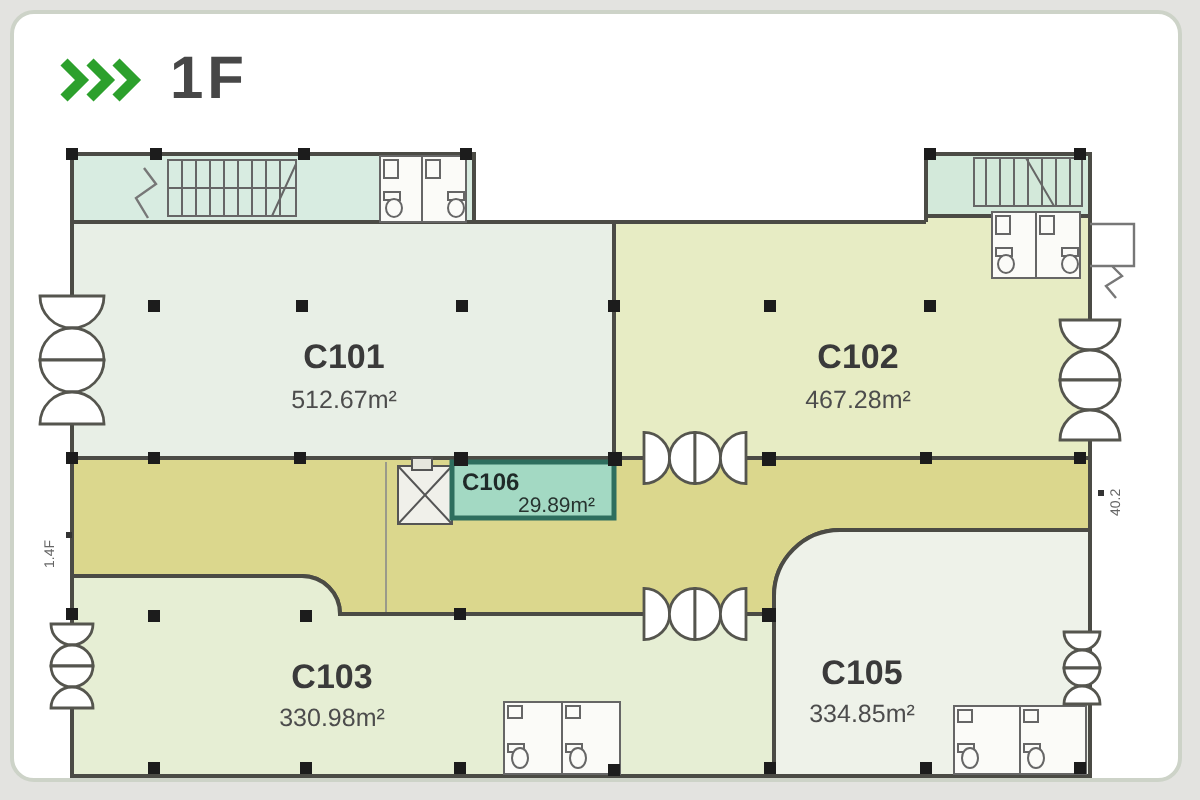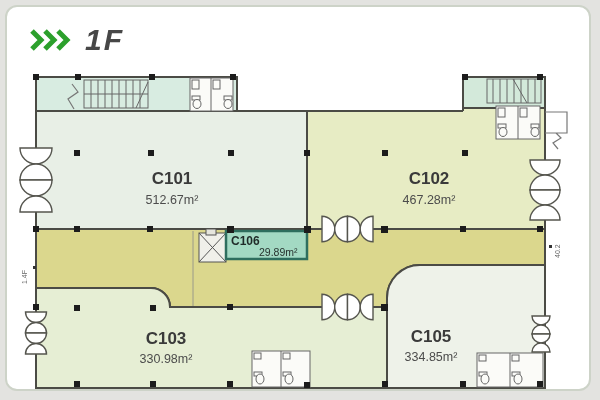--- a/index.html
+++ b/index.html
@@ -1,20 +1,20 @@
 <!DOCTYPE html>
 <html><head>
 <meta charset="utf-8">
 <style>
   html,body{margin:0;padding:0;width:600px;height:400px;background:#e3e3e0;overflow:hidden;
             font-family:"Liberation Sans",sans-serif;}
   .card{position:absolute;left:5px;top:5px;width:586px;height:386px;background:#ffffff;
         border:2px solid #cdd3c8;border-radius:12px;box-sizing:border-box;}
   .hdr{position:absolute;left:22px;top:16px;display:flex;align-items:center;gap:12px;}
-  .hdr .title{font-size:30px;font-weight:600;color:#474747;letter-spacing:2px;font-style:italic;}
+  .hdr .title{font-size:30px;font-weight:600;color:#474747;letter-spacing:2px;}
   svg text{font-family:"Liberation Sans",sans-serif;}
   .uid{font-size:17px;font-weight:700;fill:#3a3a3a;}
   .uarea{font-size:12.5px;fill:#4c4c4c;}
   .c106id{font-size:12px;font-weight:700;fill:#1f2a28;}
   .c106area{font-size:10.5px;fill:#27332f;}
   .ann{font-size:7px;fill:#666;}
 </style>
 </head>
 <body>
 

